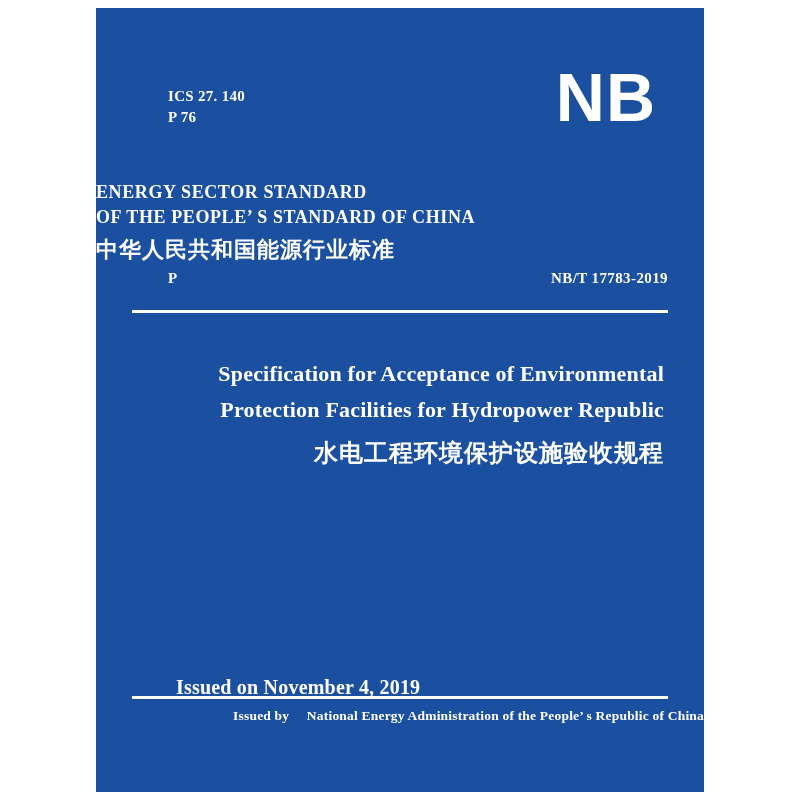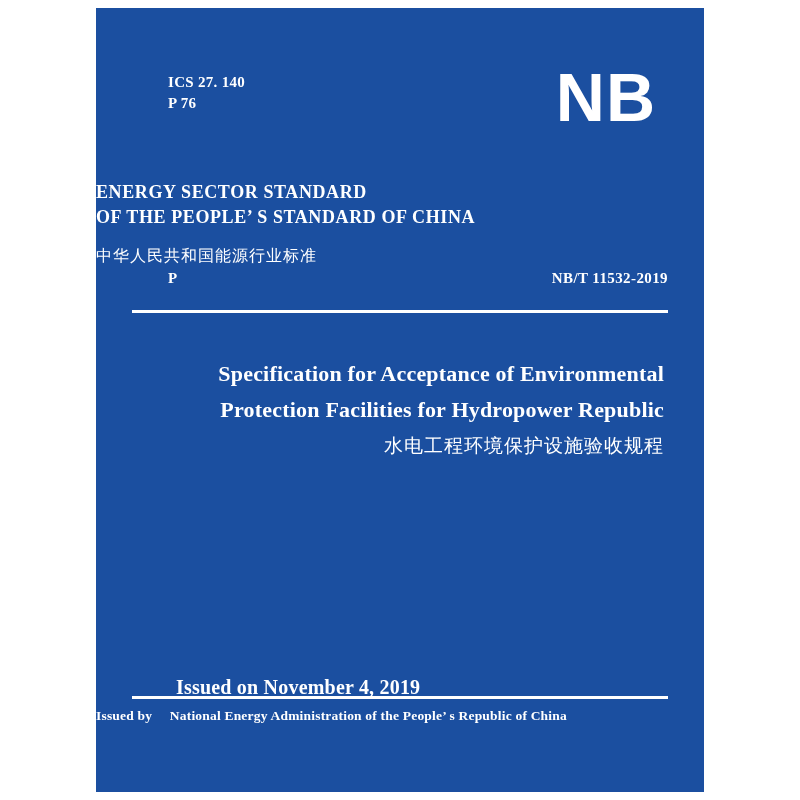--- a/index.html
+++ b/index.html
@@ -30,21 +30,21 @@
     height: 784px;
     background: #1b4fa0;
     color: #ffffff;
     box-sizing: border-box;
   }
 
   
   .ics-block {
     position: absolute;
     left: 72px;
-    top: 64px;
+    top: 78px;
     font-family: "Liberation Serif", serif;
     font-weight: bold;
     font-size: 15px;
     line-height: 21px;
     letter-spacing: 0.3px;
   }
 
   
   .nb-logo {
     position: absolute;
@@ -67,24 +67,24 @@
   }
   .std-heading .line1,
   .std-heading .line2 {
     font-family: "Liberation Serif", serif;
     font-weight: bold;
     font-size: 18px;
     line-height: 25px;
     letter-spacing: 0.6px;
   }
   .std-heading .cn {
-    margin-top: 14px;
+    margin-top: 8px;
     font-family: "DejaVu Sans", sans-serif;
-    font-weight: normal;
-    font-size: 16px;
+    font-weight: bold;
+    font-size: 22px;
     line-height: 24px;
     letter-spacing: 1px;
   }
 
   
   .code-row {
     position: absolute;
     left: 72px;
     right: 36px;
     top: 262px;
@@ -116,23 +116,24 @@
     text-align: right;
   }
   .title-block .en {
     font-family: "Liberation Serif", serif;
     font-weight: bold;
     font-size: 22px;
     line-height: 36px;
     letter-spacing: 0.2px;
   }
   .title-block .cn {
+    margin-top: 8px;
     font-family: "DejaVu Sans", sans-serif;
-    font-weight: normal;
-    font-size: 19px;
+    font-weight: bold;
+    font-size: 24px;
     line-height: 34px;
     letter-spacing: 1px;
   }
 
   
   .dates-row {
     position: absolute;
     left: 80px;
     right: 60px;
     top: 668px;
@@ -152,21 +153,21 @@
     top: 688px;
     height: 3px;
     background: #ffffff;
   }
 
   .issuer-row {
     position: absolute;
     left: 0;
     right: 0;
     top: 700px;
-    text-align: left;
+    text-align: right;
     font-family: "Liberation Serif", serif;
     font-weight: bold;
     font-size: 13.5px;
     letter-spacing: 0.2px;
     white-space: nowrap;
   }
   .issuer-row .issued-by {
     margin-right: 14px;
   }
 </style>
@@ -184,21 +185,21 @@
     <div class="nb-logo">NB</div>
 
     <div class="std-heading">
       <div class="line1">ENERGY SECTOR STANDARD</div>
       <div class="line2">OF THE PEOPLE’ S STANDARD OF CHINA</div>
       <div class="cn">中华人民共和国能源行业标准</div>
     </div>
 
     <div class="code-row">
       <span>P</span>
-      <span>NB/T 11532-2019</span>
+      <span>NB/T 17783-2019</span>
     </div>
 
     <div class="rule-top"></div>
 
     <div class="title-block">
       <div class="en">Specification for Acceptance of Environmental</div>
       <div class="en">Protection Facilities for Hydropower Republic</div>
       <div class="cn">水电工程环境保护设施验收规程</div>
     </div>
 

